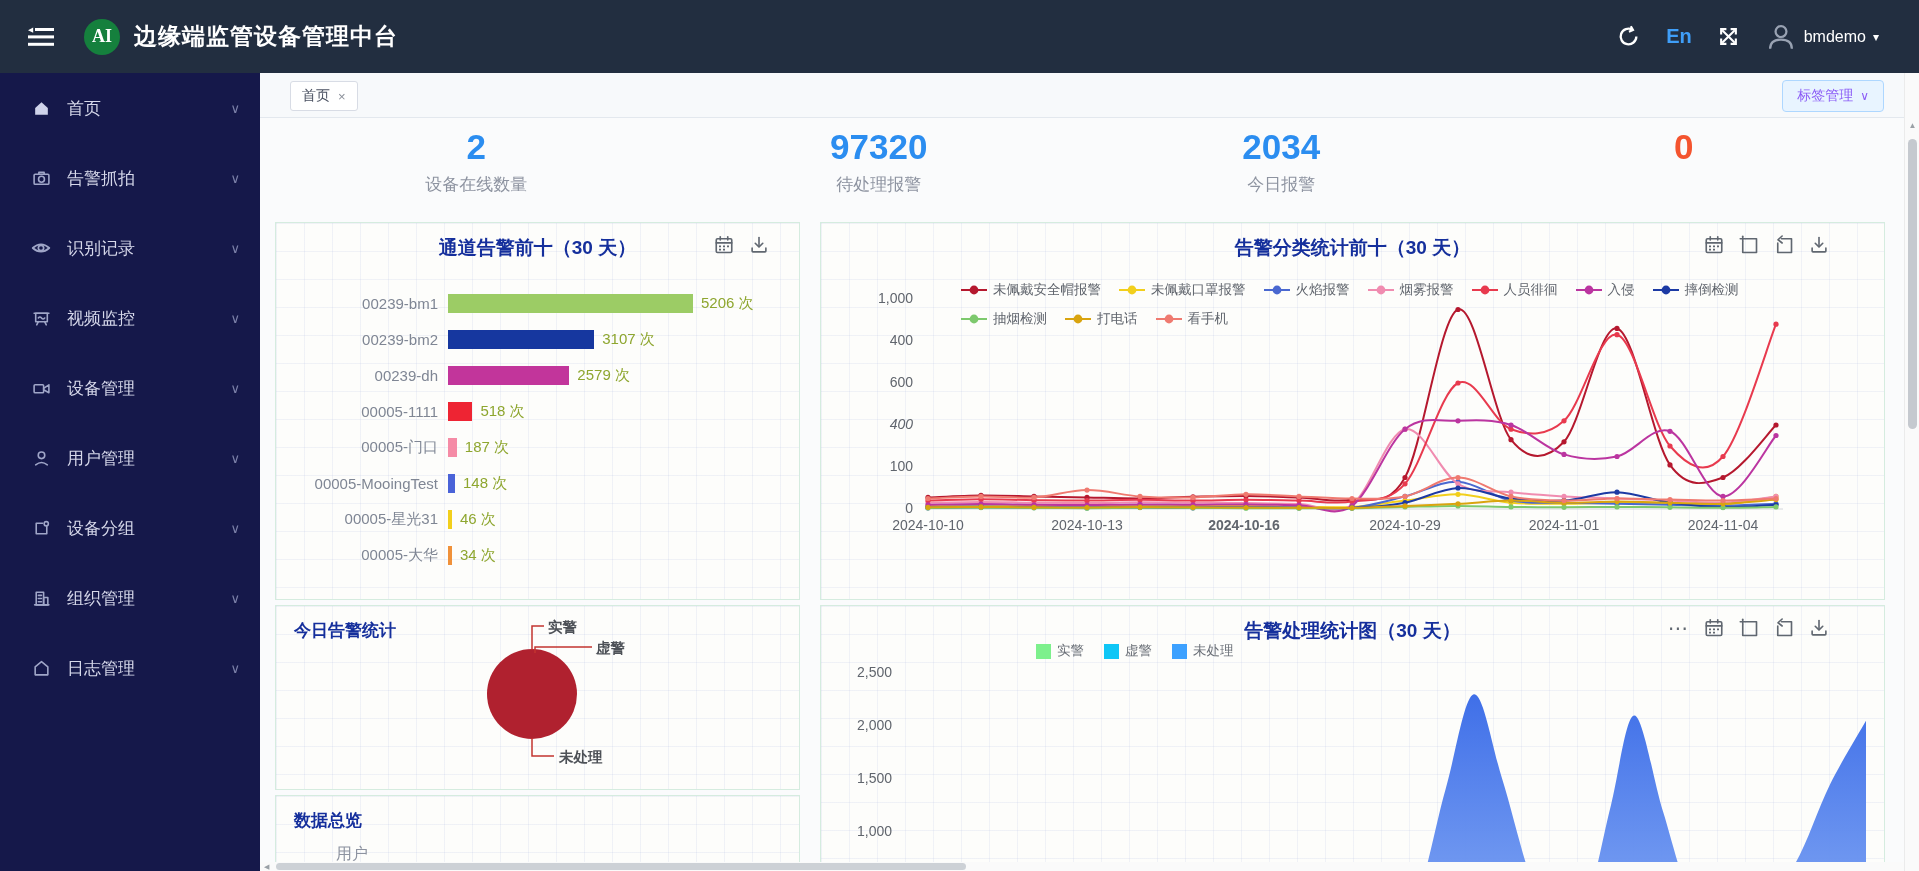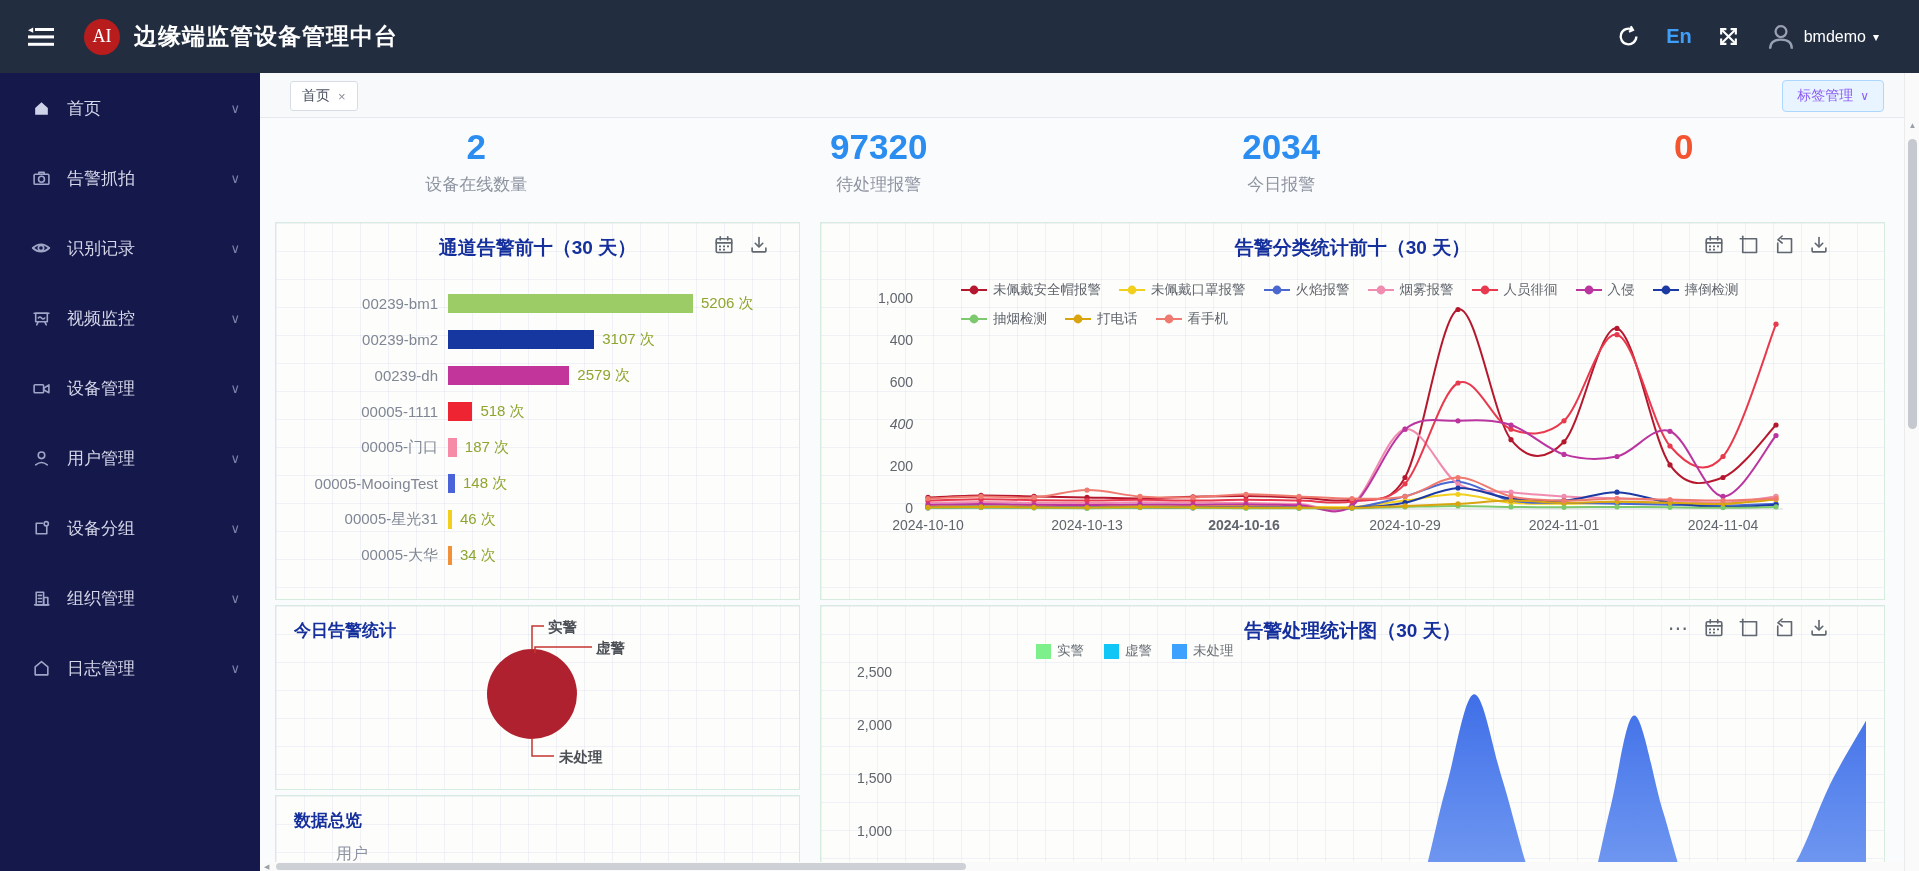--- a/index.html
+++ b/index.html
@@ -2,23 +2,23 @@
 <html><head>
 <meta charset="utf-8">
 <style>
   html,body{margin:0;padding:0}
   body{width:1919px;height:871px;overflow:hidden;position:relative;
        font-family:"Liberation Sans","DejaVu Sans",sans-serif;background:#fafbfc;}
   
   .header{position:absolute;top:0;left:0;width:1919px;height:73px;background:#222e40;
           display:flex;align-items:center;color:#fff;z-index:5}
   .hamburger{margin-left:28px;cursor:pointer;display:flex;align-items:center}
-  .logo{width:36px;height:36px;border-radius:50%;background:#b91c1c;margin-left:30px;
+  .logo{width:36px;height:36px;border-radius:50%;background:#15803d;margin-left:30px;
         display:flex;align-items:center;justify-content:center;
-        font-family:"Liberation Serif","DejaVu Serif",serif;font-size:18px;font-weight:normal;color:#fff}
+        font-family:"Liberation Serif","DejaVu Serif",serif;font-size:18px;font-weight:bold;color:#fff}
   .app-title{margin-left:14px;font-size:23px;font-weight:600;letter-spacing:1px}
   .hdr-right{margin-left:auto;display:flex;align-items:center;gap:26px;padding-right:40px}
   .lang{color:#3f9ef8;font-size:20px;font-weight:bold;cursor:pointer}
   .usergrp{display:flex;align-items:center;gap:7px;cursor:pointer}
   .uname{font-size:16px}
   .caret{font-size:12px;color:#fff}
   .hicon{cursor:pointer;display:flex;align-items:center}
   
   .sidebar{position:absolute;top:73px;left:0;width:260px;height:798px;background:#15184a;overflow:hidden}
   .side-item{height:70px;display:flex;align-items:center;padding:0 20px 0 30px;
@@ -439,21 +439,21 @@
             <circle cx="13" cy="5" r="4.4" fill="#ef7a70"></circle>
           </svg>
           <span>看手机</span>
         </div>
       </div>
     <div id="line-ylabels">
         <span class="ylab" style="left: 32px; top: 67px;">1,000</span>
         <span class="ylab" style="left: 32px; top: 109px;">400</span>
         <span class="ylab" style="left: 32px; top: 151px;">600</span>
         <span class="ylab" style="left: 32px; top: 193px; font-style: italic;">400</span>
-        <span class="ylab" style="left: 32px; top: 235px;">200</span>
+        <span class="ylab" style="left: 32px; top: 235px;">100</span>
         <span class="ylab" style="left: 32px; top: 277px;">0</span>
       </div>
     <svg class="chart-svg" id="line-svg" width="1065" height="378" viewBox="0 0 1065 378">
         <line x1="107" y1="286" x2="962" y2="286" stroke="#d4d7dc" stroke-width="1"></line>
         <path d="M107.0,274.4C115.8,274.1 142.3,272.5 160.0,272.4C177.7,272.2 195.3,273.0 213.0,273.4C230.7,273.8 248.3,274.1 266.0,274.4C283.7,274.8 301.3,275.6 319.0,275.5C336.7,275.4 354.3,274.2 372.0,273.8C389.7,273.4 407.3,272.9 425.0,273.0C442.7,273.1 460.3,273.9 478.0,274.4C495.7,275.0 513.3,279.9 531.0,276.6C548.7,273.2 566.3,286.2 584.0,254.5C601.7,222.8 619.3,92.8 637.0,86.5C654.7,80.2 672.3,194.6 690.0,216.7C707.7,238.8 725.3,237.4 743.0,218.8C760.7,200.3 778.3,101.6 796.0,105.4C813.7,109.3 831.3,217.1 849.0,241.9C866.7,266.8 884.3,261.1 902.0,254.5C919.7,247.8 946.2,210.8 955.0,202.0" fill="none" stroke="#b5182e" stroke-width="2"></path>
         <circle cx="107.0" cy="274.4" r="2.6" fill="#b5182e"></circle>
         <circle cx="160.0" cy="272.4" r="2.6" fill="#b5182e"></circle>
         <circle cx="213.0" cy="273.4" r="2.6" fill="#b5182e"></circle>
         <circle cx="266.0" cy="274.4" r="2.6" fill="#b5182e"></circle>
         <circle cx="319.0" cy="275.5" r="2.6" fill="#b5182e"></circle>

